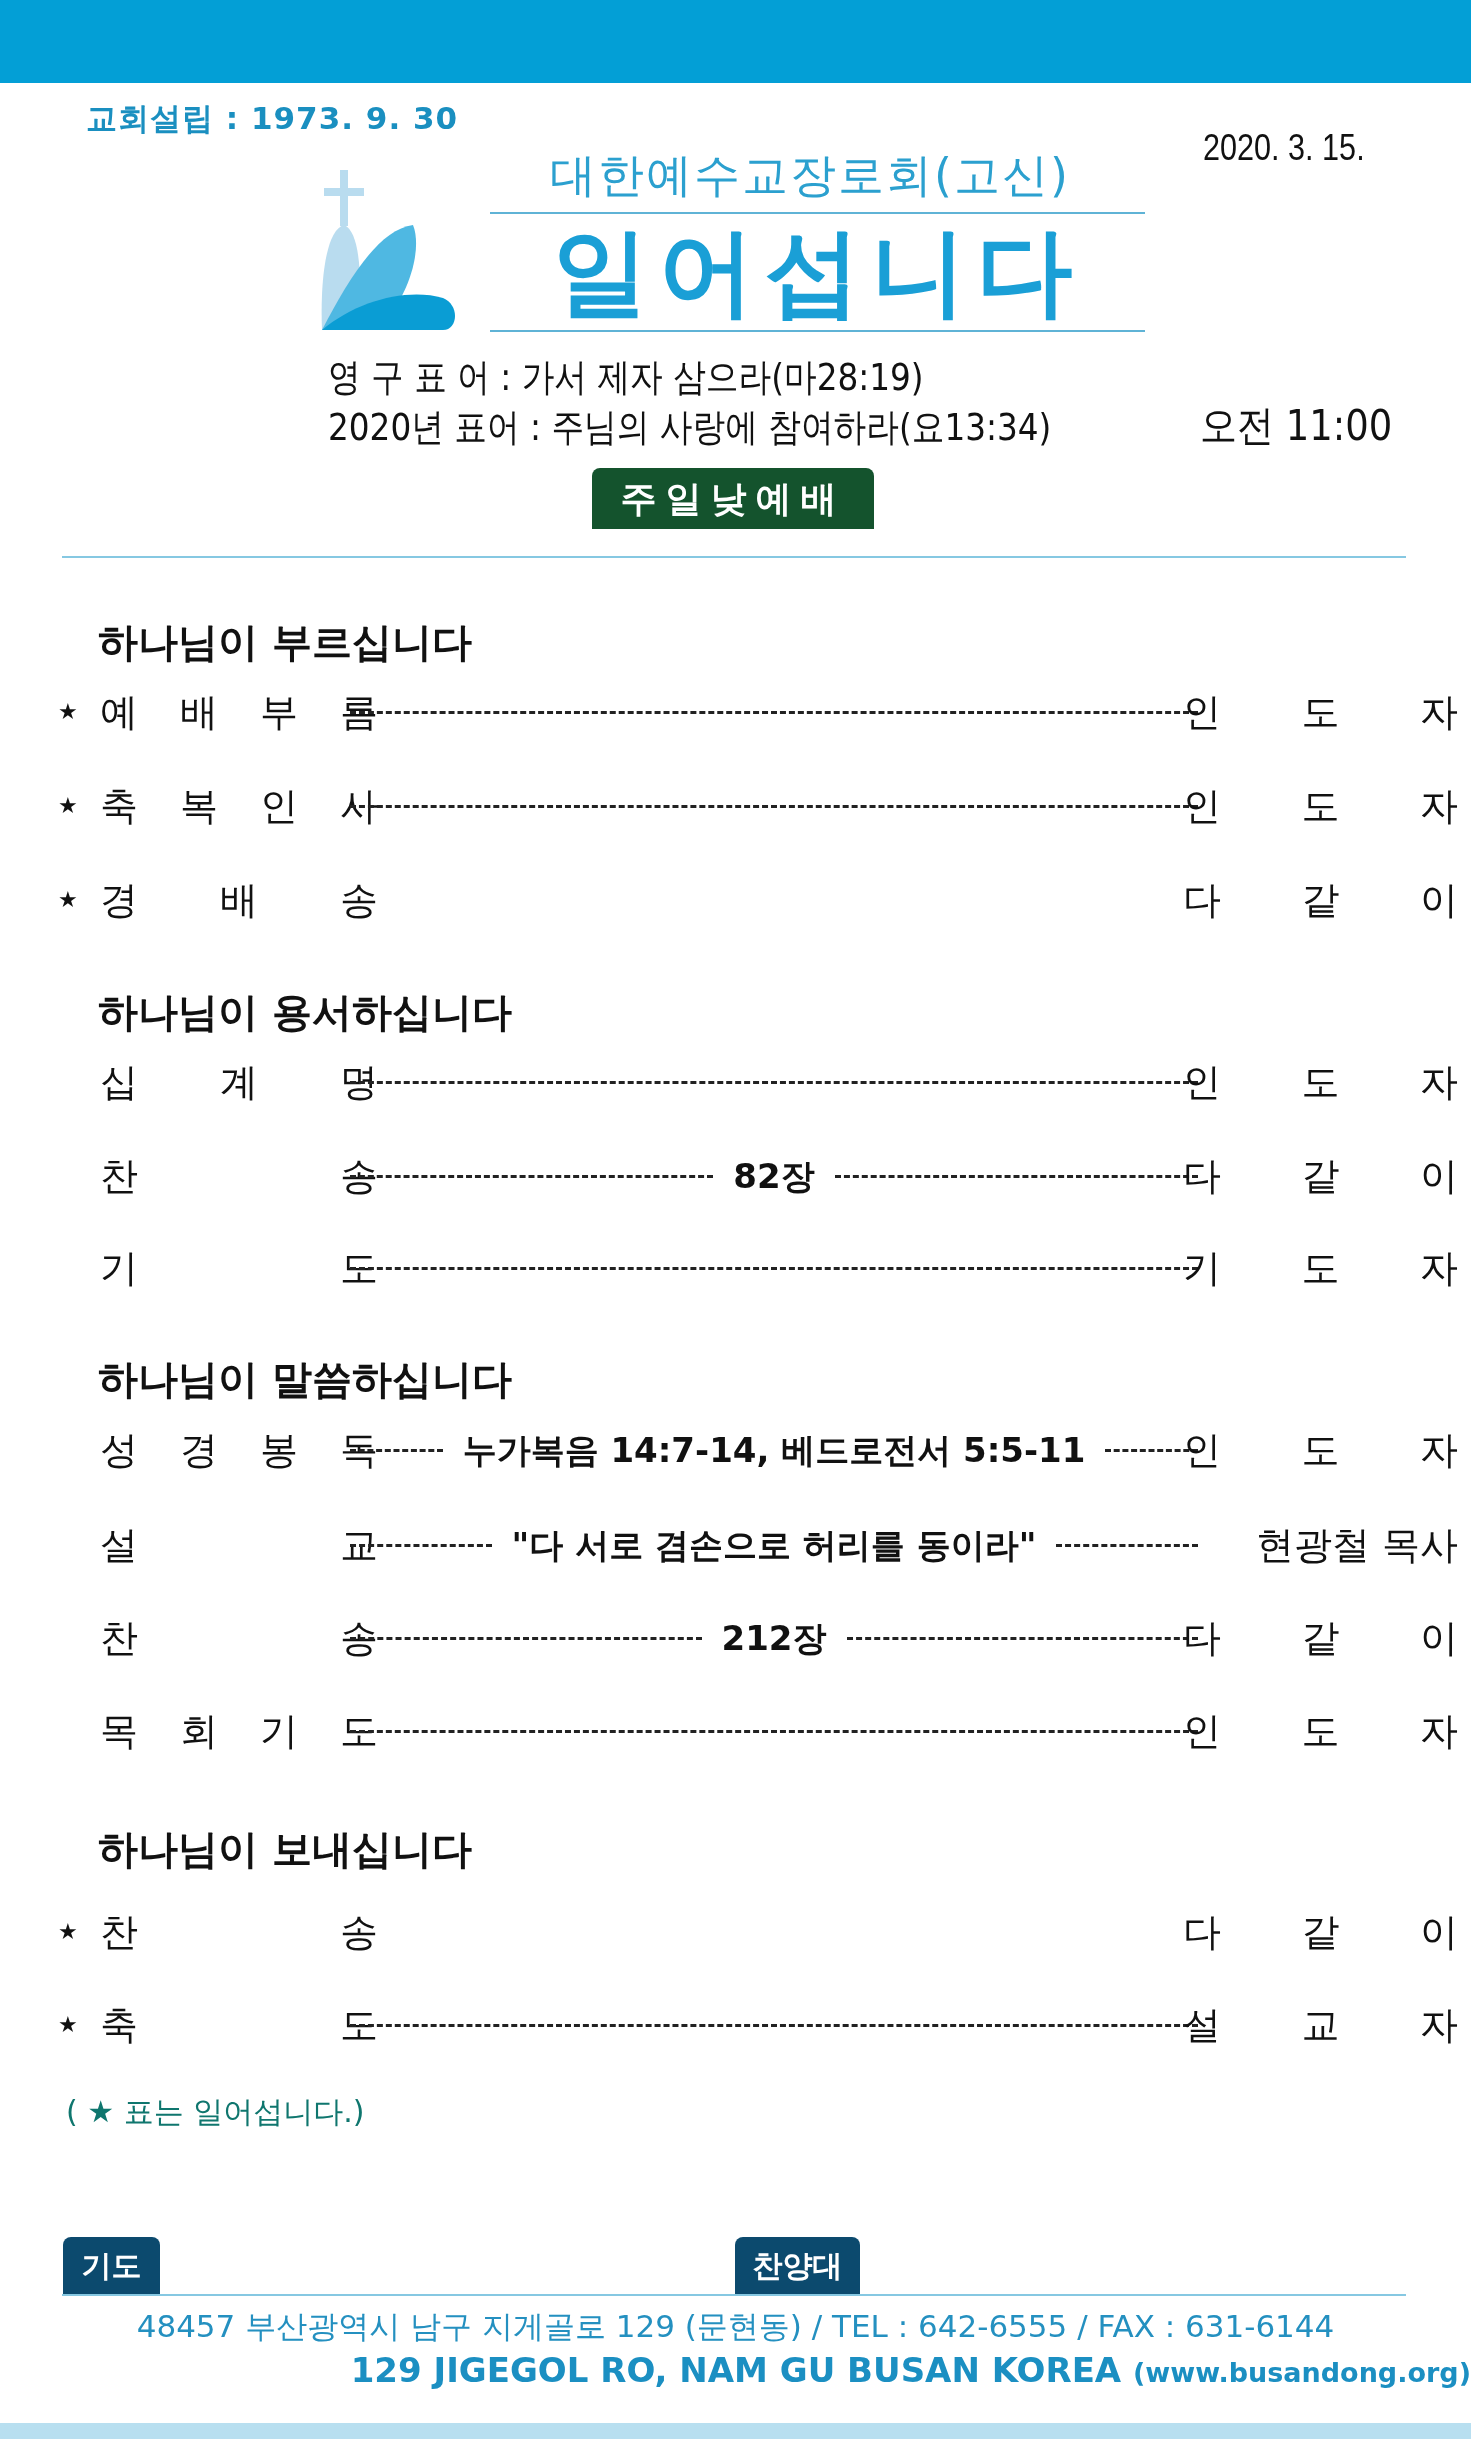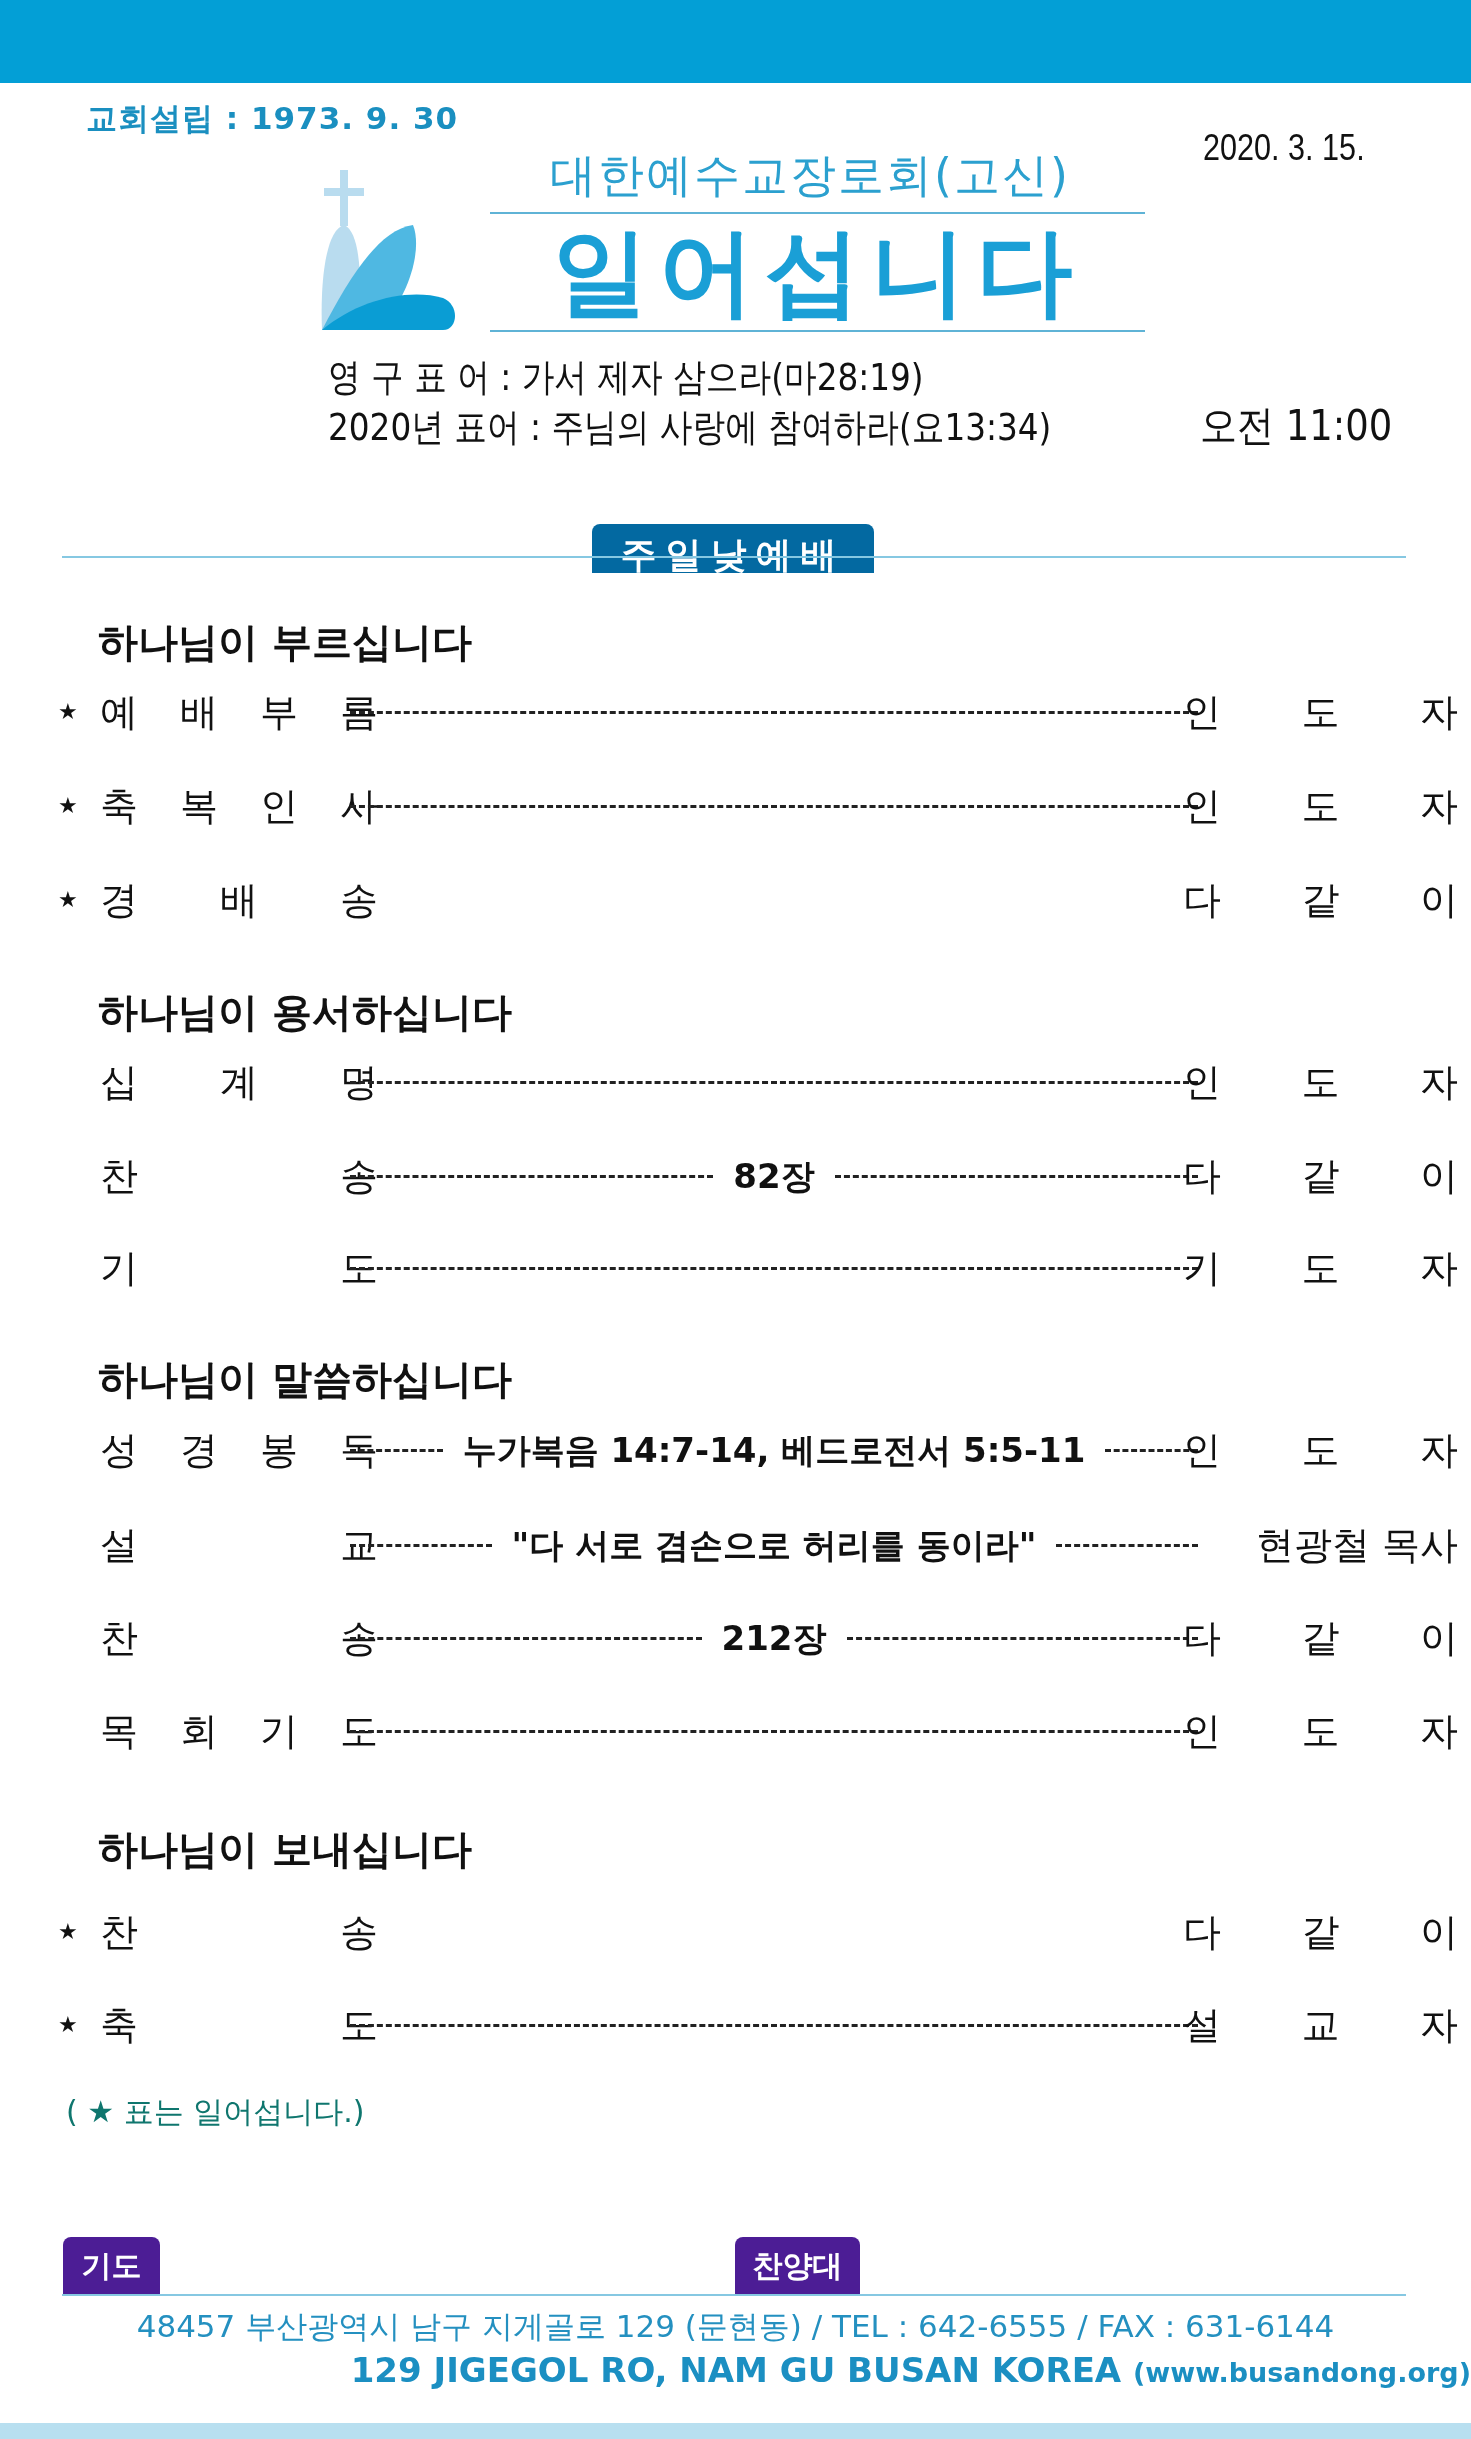--- a/index.html
+++ b/index.html
@@ -18,36 +18,36 @@
   .denom { left: 550px; top: 145px; font-size: 46px; color: #2ba0cf; white-space: nowrap; letter-spacing: 2px; }
   .rule-top { left: 490px; top: 212px; width: 655px; height: 2px; background: #5fb3d6; }
   .church-name { left: 490px; top: 214px; width: 655px; text-align: center; font-size: 96px; font-weight: bold; color: #1a9fd6; letter-spacing: 10px; white-space: nowrap; line-height: 116px; }
   .rule-bot { left: 490px; top: 330px; width: 655px; height: 2px; background: #5fb3d6; }
 
   .motto { left: 328px; font-size: 38px; color: #111; white-space: nowrap; transform: scaleX(0.86); transform-origin: left center; }
   .motto1 { top: 352px; }
   .motto2 { top: 402px; }
   .time { left: 1200px; top: 398px; font-size: 42px; color: #111; white-space: nowrap; transform: scaleX(0.88); transform-origin: left center; }
 
-  .svc-tab { left: 592px; top: 524px; width: 282px; height: 49px; background: #0369a1; border-radius: 8px 8px 0 0; color: #fff; font-size: 36px; font-weight: bold; text-align: center; line-height: 61px; letter-spacing: 9px; }
+  .svc-tab { left: 592px; top: 468px; width: 282px; height: 61px; background: #14532d; border-radius: 8px 8px 0 0; color: #fff; font-size: 36px; font-weight: bold; text-align: center; line-height: 61px; letter-spacing: 9px; }
   .svc-rule { left: 62px; top: 556px; width: 1344px; height: 2px; background: #86c8e2; }
 
   .section-title { left: 98px; font-size: 40px; font-weight: bold; color: #111; white-space: nowrap; }
 
   .row { left: 58px; width: 1350px; height: 50px; }
   .row .star { position: absolute; left: 0; top: 12px; font-size: 22px; color: #111; }
   .row .label { position: absolute; left: 42px; top: 0; width: 278px; font-size: 38px; color: #111; display: flex; justify-content: space-between; line-height: 50px; }
   .row .mid { position: absolute; left: 292px; width: 848px; top: 0; height: 50px; display: flex; align-items: center; }
   .row .dash { flex: 1; border-bottom: 3px dashed #222; height: 0; }
   .row .mid-text { padding: 0 20px; font-size: 34px; font-weight: bold; color: #111; white-space: nowrap; line-height: 50px; }
   .row .right { position: absolute; left: 1125px; top: 0; width: 275px; font-size: 38px; color: #111; display: flex; justify-content: space-between; line-height: 50px; white-space: nowrap; }
 
   .note { left: 66px; top: 2092px; font-size: 30px; color: #0f766e; white-space: nowrap; }
 
-  .foot-tab { top: 2237px; height: 58px; background: #4c1d95; border-radius: 8px 8px 0 0; color: #fff; font-size: 30px; font-weight: bold; text-align: center; line-height: 58px; }
+  .foot-tab { top: 2237px; height: 58px; background: #0c4a6e; border-radius: 8px 8px 0 0; color: #fff; font-size: 30px; font-weight: bold; text-align: center; line-height: 58px; }
   .foot-tab1 { left: 63px; width: 97px; }
   .foot-tab2 { left: 735px; width: 125px; }
   .foot-rule { left: 62px; top: 2294px; width: 1344px; height: 2px; background: #86c8e2; }
   .addr1 { left: 0; width: 1471px; top: 2306px; text-align: center; font-size: 31px; color: #2490c0; white-space: nowrap; }
   .addr2 { left: 0; width: 1471px; top: 2350px; text-align: right; font-size: 34px; font-weight: bold; color: #1b8fc2; white-space: nowrap; }
   .addr2 .web { font-size: 27px; }
 </style>
 </head>
 <body>
 

